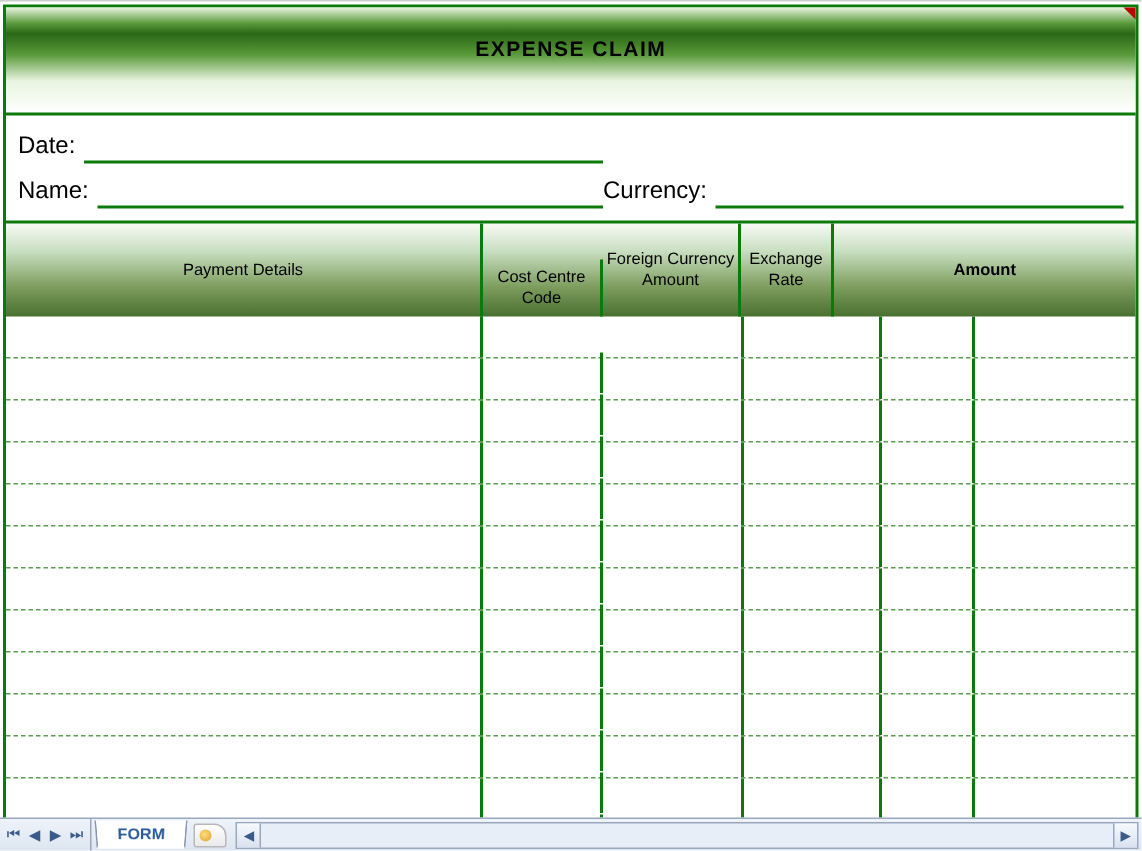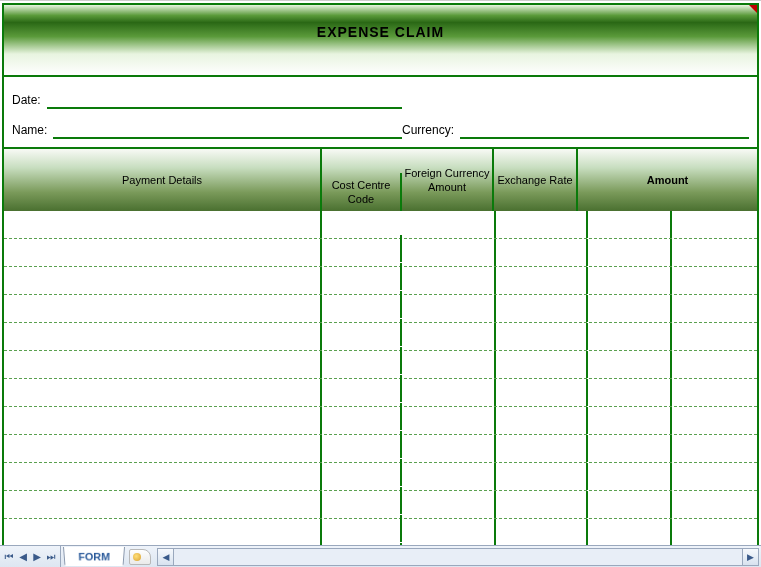--- a/index.html
+++ b/index.html
@@ -59,21 +59,21 @@
     padding-bottom: 2px;
   }
   .field-group {
     display: flex;
     align-items: flex-end;
     position: relative;
   }
   .field-group.left { width: 390px; }
   .field-group.right { flex: 1; }
   .field-label {
-    font-size: 12px;
+    font-size: 16px;
     color: #000;
     padding-right: 6px;
     padding-bottom: 2px;
   }
   .field-input {
     flex: 1;
     border: none;
     border-bottom: 2px solid #0a7a0a;
     height: 22px;
     background: transparent;
@@ -98,21 +98,21 @@
     font-size: 11px;
     color: #000;
     line-height: 1.3;
     padding: 2px;
   }
   .hdr:last-child { border-right: none; }
   .col-pd { width: 318px; }
   .col-ccc { width: 80px; margin-top: 24px; }
   .col-ac { width: 94px; }
   .col-fca { width: 92px; }
-  .col-er { width: 84px; }
+  .col-er { width: 62px; }
   .col-amt { flex: 1; font-weight: bold; }
   .data-rows {
     display: block;
   }
   .data-row {
     display: flex;
     height: 28px;
     border-bottom: 1px dashed #5aa050;
   }
   .cell {

